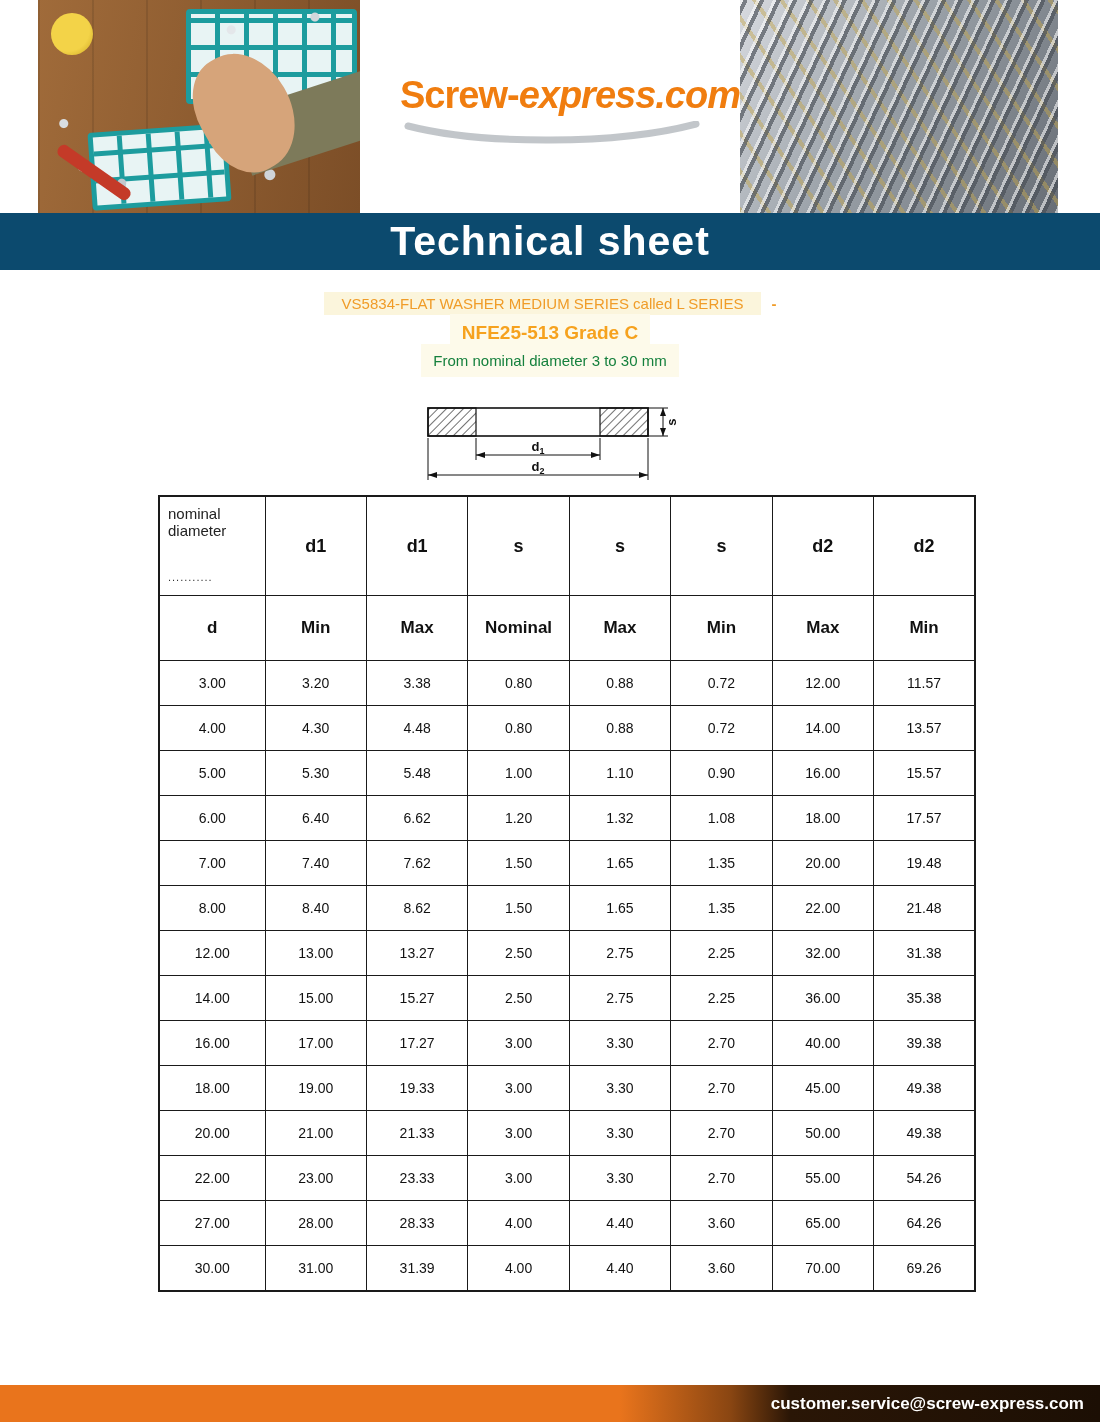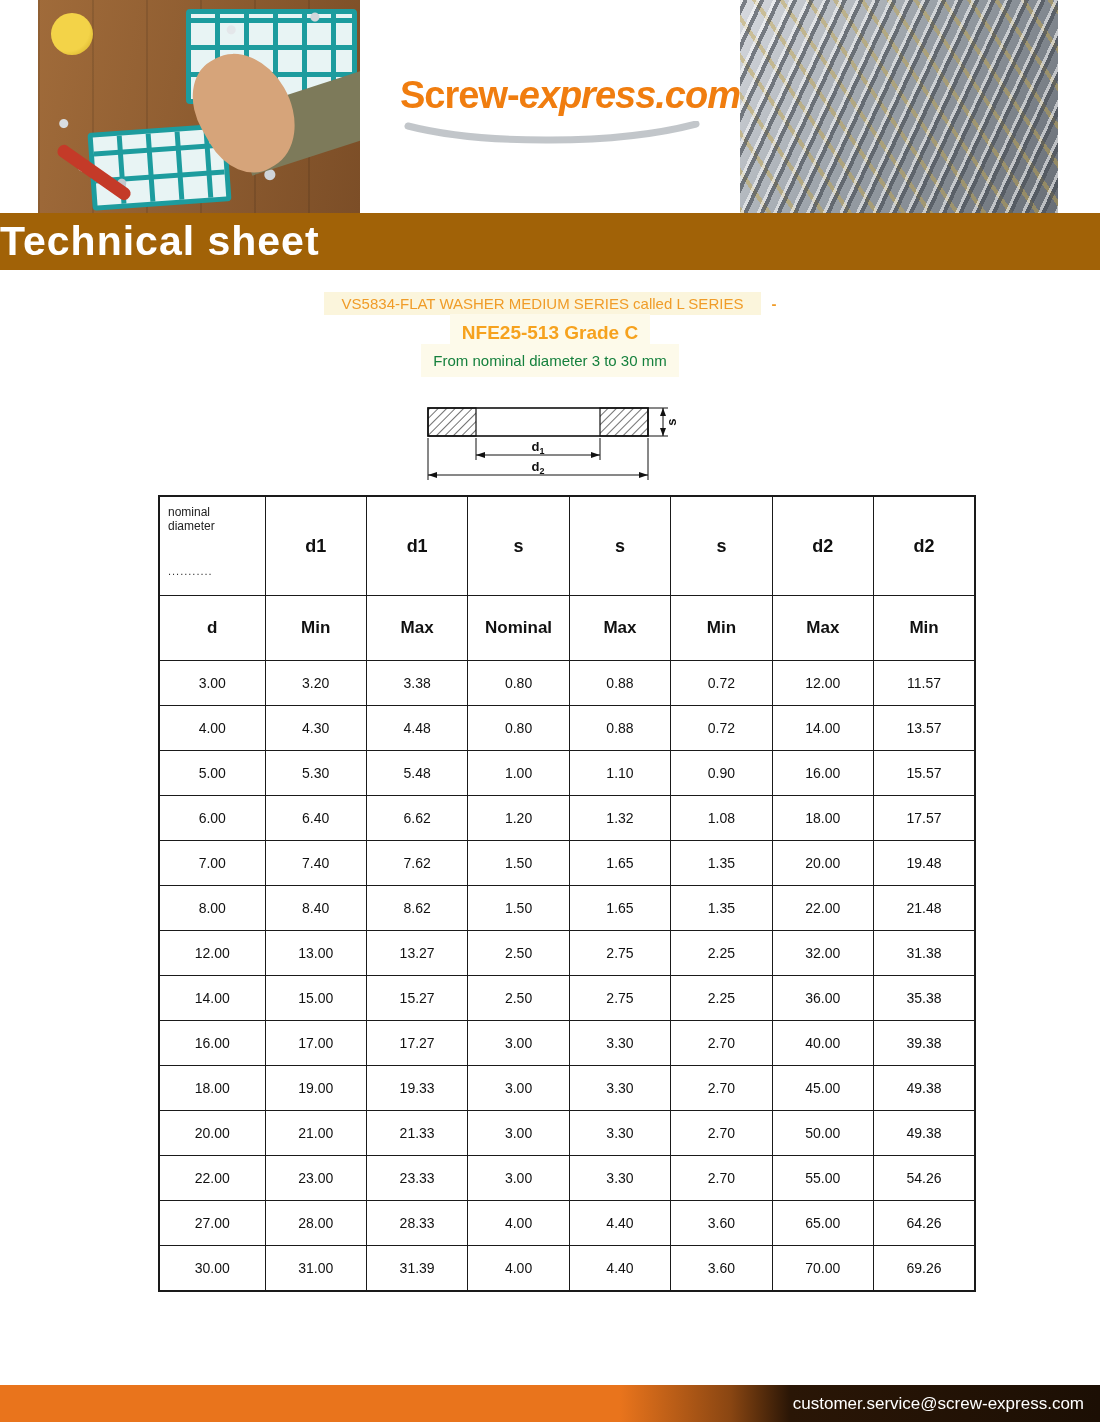--- a/index.html
+++ b/index.html
@@ -33,21 +33,21 @@
   .tool-red{position:absolute;left:4%;top:78%;width:86px;height:13px;background:#c43a28;border-radius:6px;transform:rotate(35deg);}
   .tape{position:absolute;left:4%;top:6%;width:42px;height:42px;border-radius:50%;background:radial-gradient(circle at 40% 40%, #f3d348 0 60%, #caa21e 100%);}
 
   
   .logo{position:absolute;left:388px;top:74px;width:364px;text-align:center;white-space:nowrap;}
   .logo-a{font-weight:800;font-size:38px;color:#f07d0f;letter-spacing:-1px;}
   .logo-b{font-style:italic;font-weight:700;font-size:38px;color:#f07d0f;letter-spacing:-1px;}
   .swoosh{position:absolute;left:14px;top:47px;}
 
   
-  .banner{position:absolute;left:0;top:213px;width:1100px;height:57px;background:#a16207;}
+  .banner{position:absolute;left:0;top:213px;width:1100px;height:57px;background:#0c4a6e;text-align:center;}
   .banner span{color:#fff;font-weight:bold;font-size:41px;line-height:57px;letter-spacing:1px;}
 
   
   .tline{position:absolute;left:0;width:1100px;text-align:center;}
   .t1{top:295px;font-size:15px;color:#F09C28;}
   .t2{top:322px;font-size:19px;font-weight:bold;color:#F6A21E;}
   .t3{top:352px;font-size:15px;color:#15803d;}
   .hl{background:#FBF5DC;padding:3px 18px;}
   .hl-light{background:#FDFAEA;padding:8px 12px;}
   .dash{margin-left:10px;color:#F09C28;font-weight:bold;}
@@ -55,27 +55,27 @@
   
   .drawing{position:absolute;left:418px;top:394px;}
 
   
   .spec-table{position:absolute;left:158px;top:495px;width:818px;border-collapse:collapse;table-layout:fixed;border:2px solid #1a1a1a;}
   .spec-table th,.spec-table td{border:1px solid #1a1a1a;text-align:center;vertical-align:middle;color:#111;overflow:hidden;}
   .spec-table th.h-top{height:86px;font-size:18px;font-weight:bold;background:#fff;}
   .spec-table tr.h-bot th{height:62px;font-size:17px;font-weight:bold;background:#fff;}
   .spec-table td{height:42px;font-size:14px;background:#fff;}
   .corner{text-align:left !important;vertical-align:top !important;padding:8px 6px 4px 8px;}
-  .corner-label{font-size:12px;font-weight:normal;color:#222;}
+  .corner-label{font-size:15px;font-weight:normal;color:#222;}
   .corner-dots{margin-top:32px;font-size:11px;letter-spacing:1px;color:#333;font-weight:normal;}
 
   
   .footer{position:absolute;left:0;top:1385px;width:1100px;height:37px;
       background:linear-gradient(90deg,#E9741C 0,#E9741C 620px,#8a4612 730px,#2a1606 790px,#1c0f04 1100px);}
-  .footer span{position:absolute;right:16px;top:0;line-height:37px;color:#fff;font-weight:normal;font-size:17px;margin-left:38px;}
+  .footer span{position:absolute;right:16px;top:0;line-height:37px;color:#fff;font-weight:bold;font-size:17px;margin-left:38px;}
 </style>
 </head>
 <body>
 
 <div class="page">
 
   <div class="photo photo-left">
     <div class="tape"></div>
     <div class="tray tray1"></div>
     <div class="tray tray2"></div>

